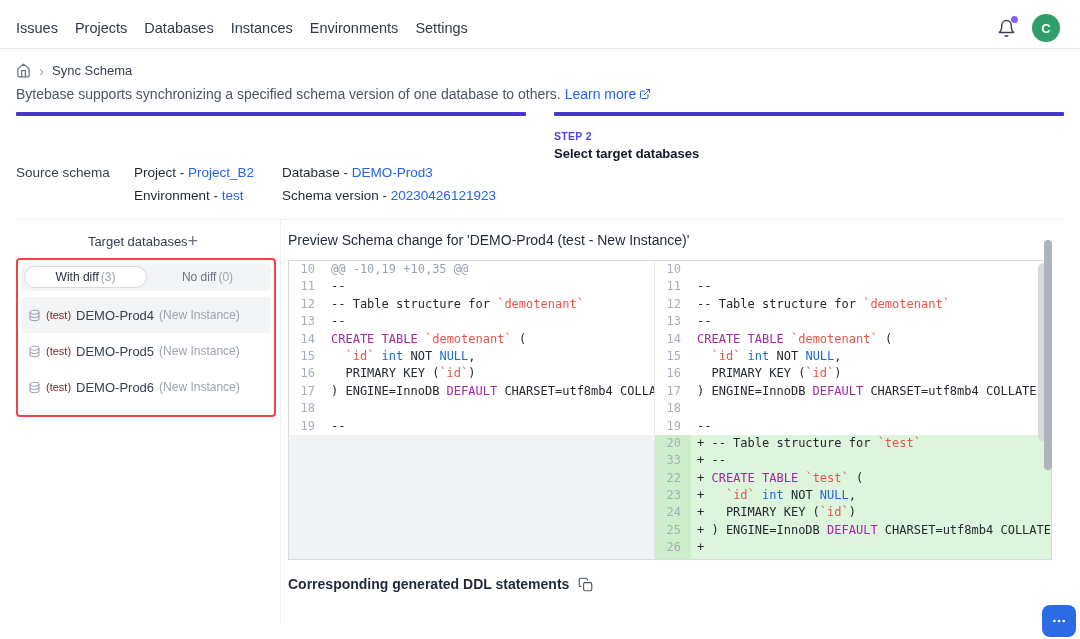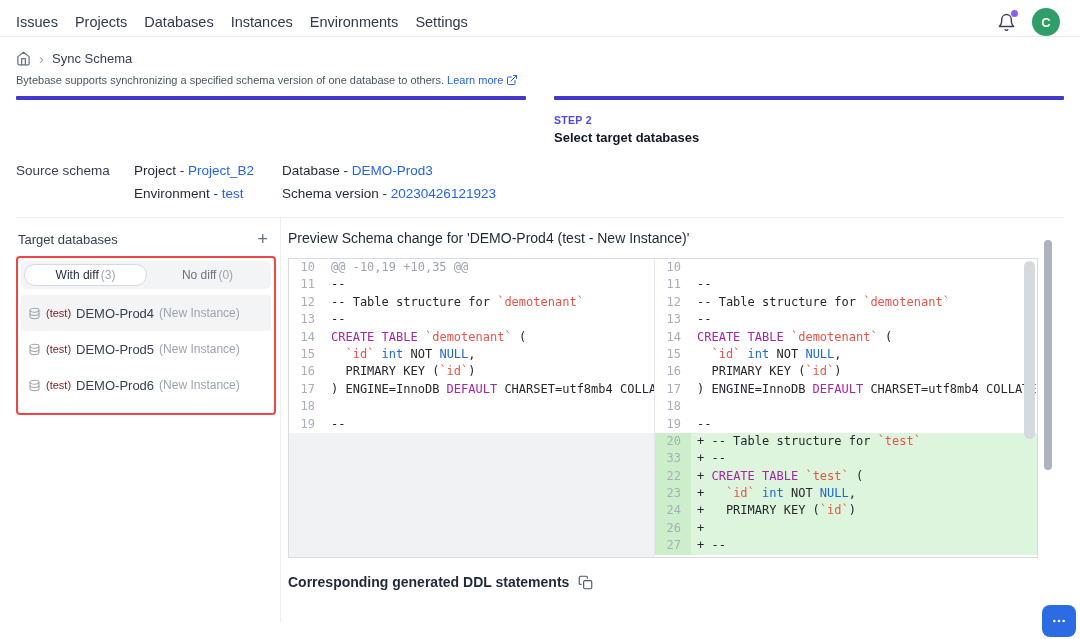--- a/index.html
+++ b/index.html
@@ -1,59 +1,59 @@
 <!DOCTYPE html>
 <html style="--accent: #4338ca; --link: #2563eb; --step-label: #4f46e5; --target-border: #ef4444; --diff-add-bg: #dcf5dc; --avatar-bg: #2f9e68; --notification-dot: #8b5cf6;"><head>
 <meta charset="utf-8">
 <style>
   *{box-sizing:border-box;margin:0;padding:0}
   html,body{width:1080px;height:639px;overflow:hidden;background:#fff;
     font-family:"Liberation Sans",sans-serif;color:#374151}
   a{text-decoration:none;cursor:pointer}
 
   
-  .topbar{height:37px;border-bottom:1px solid #e7e9ee;display:flex;align-items:center;
+  .topbar{height:49px;border-bottom:1px solid #e7e9ee;display:flex;align-items:center;
     justify-content:space-between;padding:8px 20px 0 16px}
   .nav{display:flex;align-items:center}
   .nav-item{margin-right:17px;font-size:14.5px;font-weight:500;color:#303a49;cursor:pointer}
   .top-right{display:flex;align-items:center;gap:16px}
   .bell{position:relative;cursor:pointer;display:flex}
   .bell .dot{position:absolute;top:-3px;right:-2px;width:7px;height:7px;border-radius:50%;
     background:var(--notification-dot,#8b5cf6)}
   .avatar{width:28px;height:28px;border-radius:50%;background:var(--avatar-bg,#2f9e68);
     color:#fff;display:flex;align-items:center;justify-content:center;font-size:13px;
     font-weight:700;cursor:pointer}
 
   .content{padding:0 16px;position:relative}
 
   .breadcrumb{margin-top:14px;display:flex;align-items:center;gap:8px;font-size:13px;color:#4b5563}
   .crumb-sep{color:#9ca3af;font-size:15px;line-height:1}
   .crumb-page{color:#374151}
 
-  .intro{margin-top:8px;font-size:11px;color:#4b5563}
+  .intro{margin-top:8px;font-size:14px;color:#4b5563}
   .learn{color:var(--link,#2563eb);display:inline-flex;align-items:center;gap:3px}
 
   .steps{display:flex;gap:28px;margin-top:10px}
   .step{flex:1}
   .step-bar{height:4px;background:var(--accent,#4338ca);border-radius:1px}
   .step-meta{display:flex;justify-content:space-between;align-items:center;margin-top:9px;min-height:40px}
   .step-label{font-size:10.5px;font-weight:700;color:var(--step-label,#4f46e5);letter-spacing:.03em}
   .step-title{font-size:13px;font-weight:700;color:#111827;margin-top:4px}
   .step-check{width:23px;height:23px;border-radius:50%;background:#2563eb;display:flex;
     align-items:center;justify-content:center;margin-right:8px}
 
-  .source{display:grid;grid-template-columns:118px 148px 1fr;row-gap:8px;margin-top:14px;
+  .source{display:grid;grid-template-columns:118px 148px 1fr;row-gap:8px;
     font-size:13.5px;align-items:center}
   .src-head{color:#374151}
   .src-cell{color:#1f2937}
   .src-cell a{color:var(--link,#2563eb)}
 
   .workspace{display:flex;margin-top:16px;border-top:1px solid #eceef1;height:405px}
   .left{flex:0 0 265px;border-right:1px solid #eceef1;padding-top:10px}
-  .left-head{display:flex;justify-content:space-between;align-items:center;font-size:13px;
+  .left-head{display:flex;justify-content:center;align-items:center;font-size:13px;
     font-weight:500;color:#374151;padding:2px 12px 8px 2px}
   .plus{font-size:18px;color:#6b7280;cursor:pointer;line-height:1}
   .redbox{border:2px solid var(--target-border,#ef4444);border-radius:4px;margin-right:4px;
     padding:3px 3px 10px}
   .tabs{display:flex;background:#f3f4f6;border-radius:6px;padding:3px}
   .tab{flex:1;text-align:center;font-size:12px;color:#6b7280;padding:4px 0;border-radius:14px;cursor:pointer}
   .tab.active{background:#fff;border:1px solid #d7dbe0;color:#1f2937;padding:3px 0}
   .tab .cnt{color:#9ca3af;margin-left:2px}
   .t-list{margin-top:6px}
   .t-item{display:flex;align-items:center;gap:5px;padding:0 7px;height:36px;font-size:13px;
@@ -257,20 +257,21 @@
               <div class="diff-row"><span class="gut">15</span><span class="code">  <span class="tk-s">`id`</span> <span class="tk-t">int</span> NOT <span class="tk-t">NULL</span>,</span></div>
               <div class="diff-row"><span class="gut">16</span><span class="code">  PRIMARY KEY (<span class="tk-s">`id`</span>)</span></div>
               <div class="diff-row"><span class="gut">17</span><span class="code">) ENGINE=InnoDB <span class="tk-k">DEFAULT</span> CHARSET=utf8mb4 COLLATE</span></div>
               <div class="diff-row"><span class="gut">18</span><span class="code"></span></div>
               <div class="diff-row"><span class="gut">19</span><span class="code">--</span></div>
               <div class="diff-row add"><span class="gut">20</span><span class="code">+ -- Table structure for <span class="tk-s">`test`</span></span></div>
               <div class="diff-row add"><span class="gut">33</span><span class="code">+ --</span></div>
               <div class="diff-row add"><span class="gut">22</span><span class="code">+ <span class="tk-k">CREATE</span> <span class="tk-k">TABLE</span> <span class="tk-s">`test`</span> (</span></div>
               <div class="diff-row add"><span class="gut">23</span><span class="code">+   <span class="tk-s">`id`</span> <span class="tk-t">int</span> NOT <span class="tk-t">NULL</span>,</span></div>
               <div class="diff-row add"><span class="gut">24</span><span class="code">+   PRIMARY KEY (<span class="tk-s">`id`</span>)</span></div>
+              <div class="diff-row add"><span class="gut">25</span><span class="code">+ ) ENGINE=InnoDB <span class="tk-k">DEFAULT</span> CHARSET=utf8mb4 COLLATE</span></div>
               <div class="diff-row add"><span class="gut">26</span><span class="code">+</span></div>
               <div class="diff-row add"><span class="gut">27</span><span class="code">+ --</span></div>
             </div>
           <div class="diff-sb">
               <div class="thumb"></div>
             </div>
         </div>
         <div class="ddl-row">
           <span>Corresponding generated DDL statements</span>
           <span class="copy-btn">

